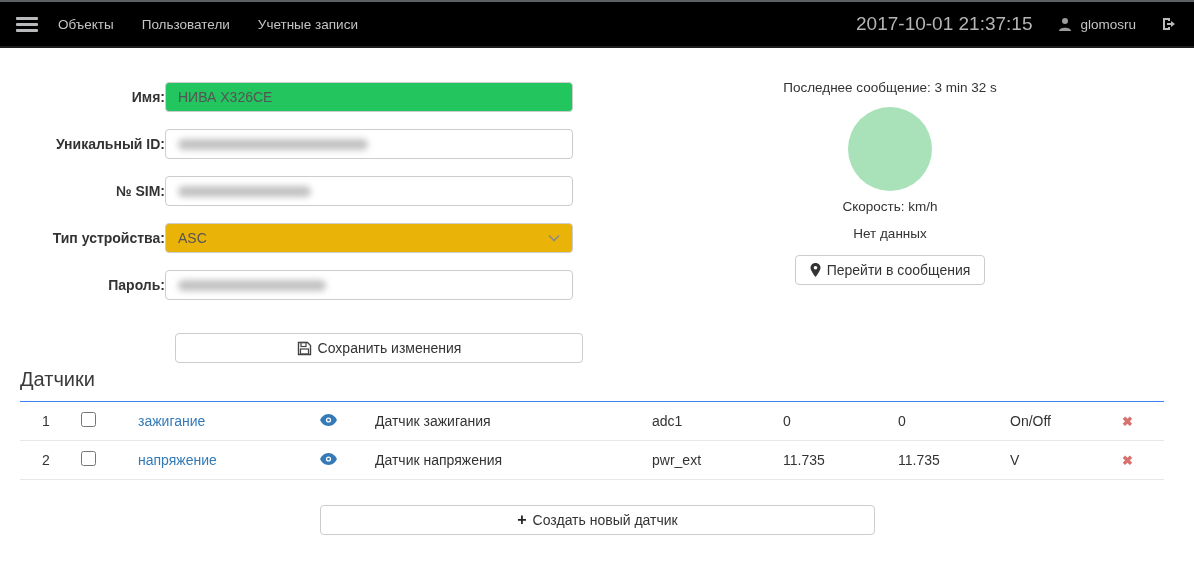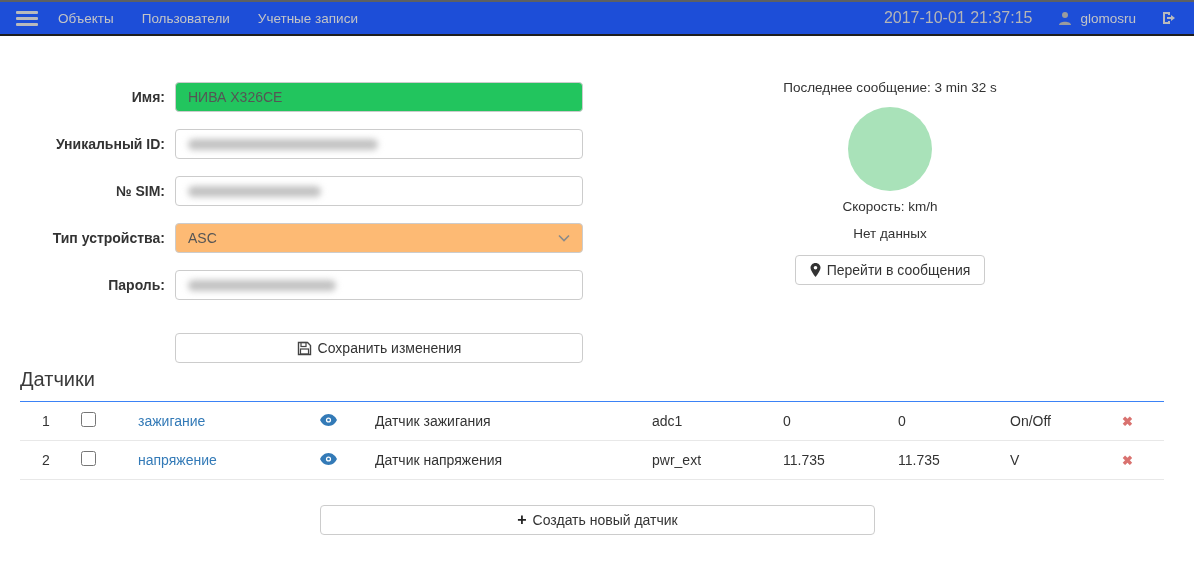--- a/index.html
+++ b/index.html
@@ -4,62 +4,62 @@
 <style>
   * { margin:0; padding:0; box-sizing:border-box; }
   html,body { width:1194px; height:586px; }
   body {
     font-family:"Liberation Sans", sans-serif;
     background:#ffffff; color:#333;
     position:relative; overflow:hidden;
   }
   
   .navbar {
-    position:absolute; top:0; left:0; width:1194px; height:36px;
-    background:#1d4ed8;
+    position:absolute; top:0; left:0; width:1194px; height:48px;
+    background:#000000;
     border-top:2px solid #5d6063;
     border-bottom:2px solid #1e1e1e;
     display:flex; align-items:center;
     padding:0 16px;
   }
   .hamburger { width:22px; display:flex; flex-direction:column; gap:3px; cursor:pointer; margin-right:20px; }
   .hamburger span { display:block; height:3px; background:#b9babc; border-radius:1px; }
   .nav-menu { display:flex; align-items:center; gap:28px; }
   .nav-link { color:#c3c4c6; font-size:13.5px; cursor:pointer; text-decoration:none; }
   .nav-right { margin-left:auto; display:flex; align-items:center; gap:26px; }
-  .nav-datetime { color:#b4b5b7; font-size:16px; }
+  .nav-datetime { color:#b4b5b7; font-size:19px; }
   .nav-user { display:flex; align-items:center; gap:8px; color:#c3c4c6; font-size:13.5px; cursor:pointer; }
   .icon-svg { display:inline-block; vertical-align:middle; }
   .logout-btn { cursor:pointer; display:flex; align-items:center; }
 
   
   .form-area { position:absolute; top:82px; left:15px; }
   .form-row { display:flex; align-items:center; margin-bottom:17px; height:30px; }
   .form-label {
-    width:150px; text-align:right; margin-right:10px;
+    width:150px; text-align:right; 
     font-size:14px; font-weight:bold; color:#333;
   }
   .field-box { width:408px; height:30px; position:relative; }
   .text-input {
     width:408px; height:30px; border:1px solid #ccc; border-radius:4px;
     padding:0 12px; font-size:14px; color:#555;
     font-family:"Liberation Sans", sans-serif; background:#22c55e; outline:none;
   }
   .redacted-box {
     width:408px; height:30px; border:1px solid #ccc; border-radius:4px;
     display:flex; align-items:center; padding:0 12px; background:#fff; cursor:text;
   }
   .redacted-bar { height:11px; border-radius:6px; background:#c2c2c2; filter:blur(3px); }
   .rw-id  { width:190px; }
   .rw-sim { width:133px; }
   .rw-pwd { width:148px; }
   .select-box {
     width:408px; height:30px; border:1px solid #ccc; border-radius:4px;
     display:flex; align-items:center; justify-content:space-between;
-    padding:0 12px; font-size:14px; color:#555; background:#fdba74; cursor:pointer;
+    padding:0 12px; font-size:14px; color:#555; background:#eab308; cursor:pointer;
   }
   .btn {
     background:#fff; border:1px solid #ccc; border-radius:4px;
     font-size:14px; color:#333; cursor:pointer;
     display:flex; align-items:center; justify-content:center; gap:6px;
     font-family:"Liberation Sans", sans-serif;
     margin-top:33px;
   }
   .save-btn { width:408px; height:30px; margin-left:160px; }
 

